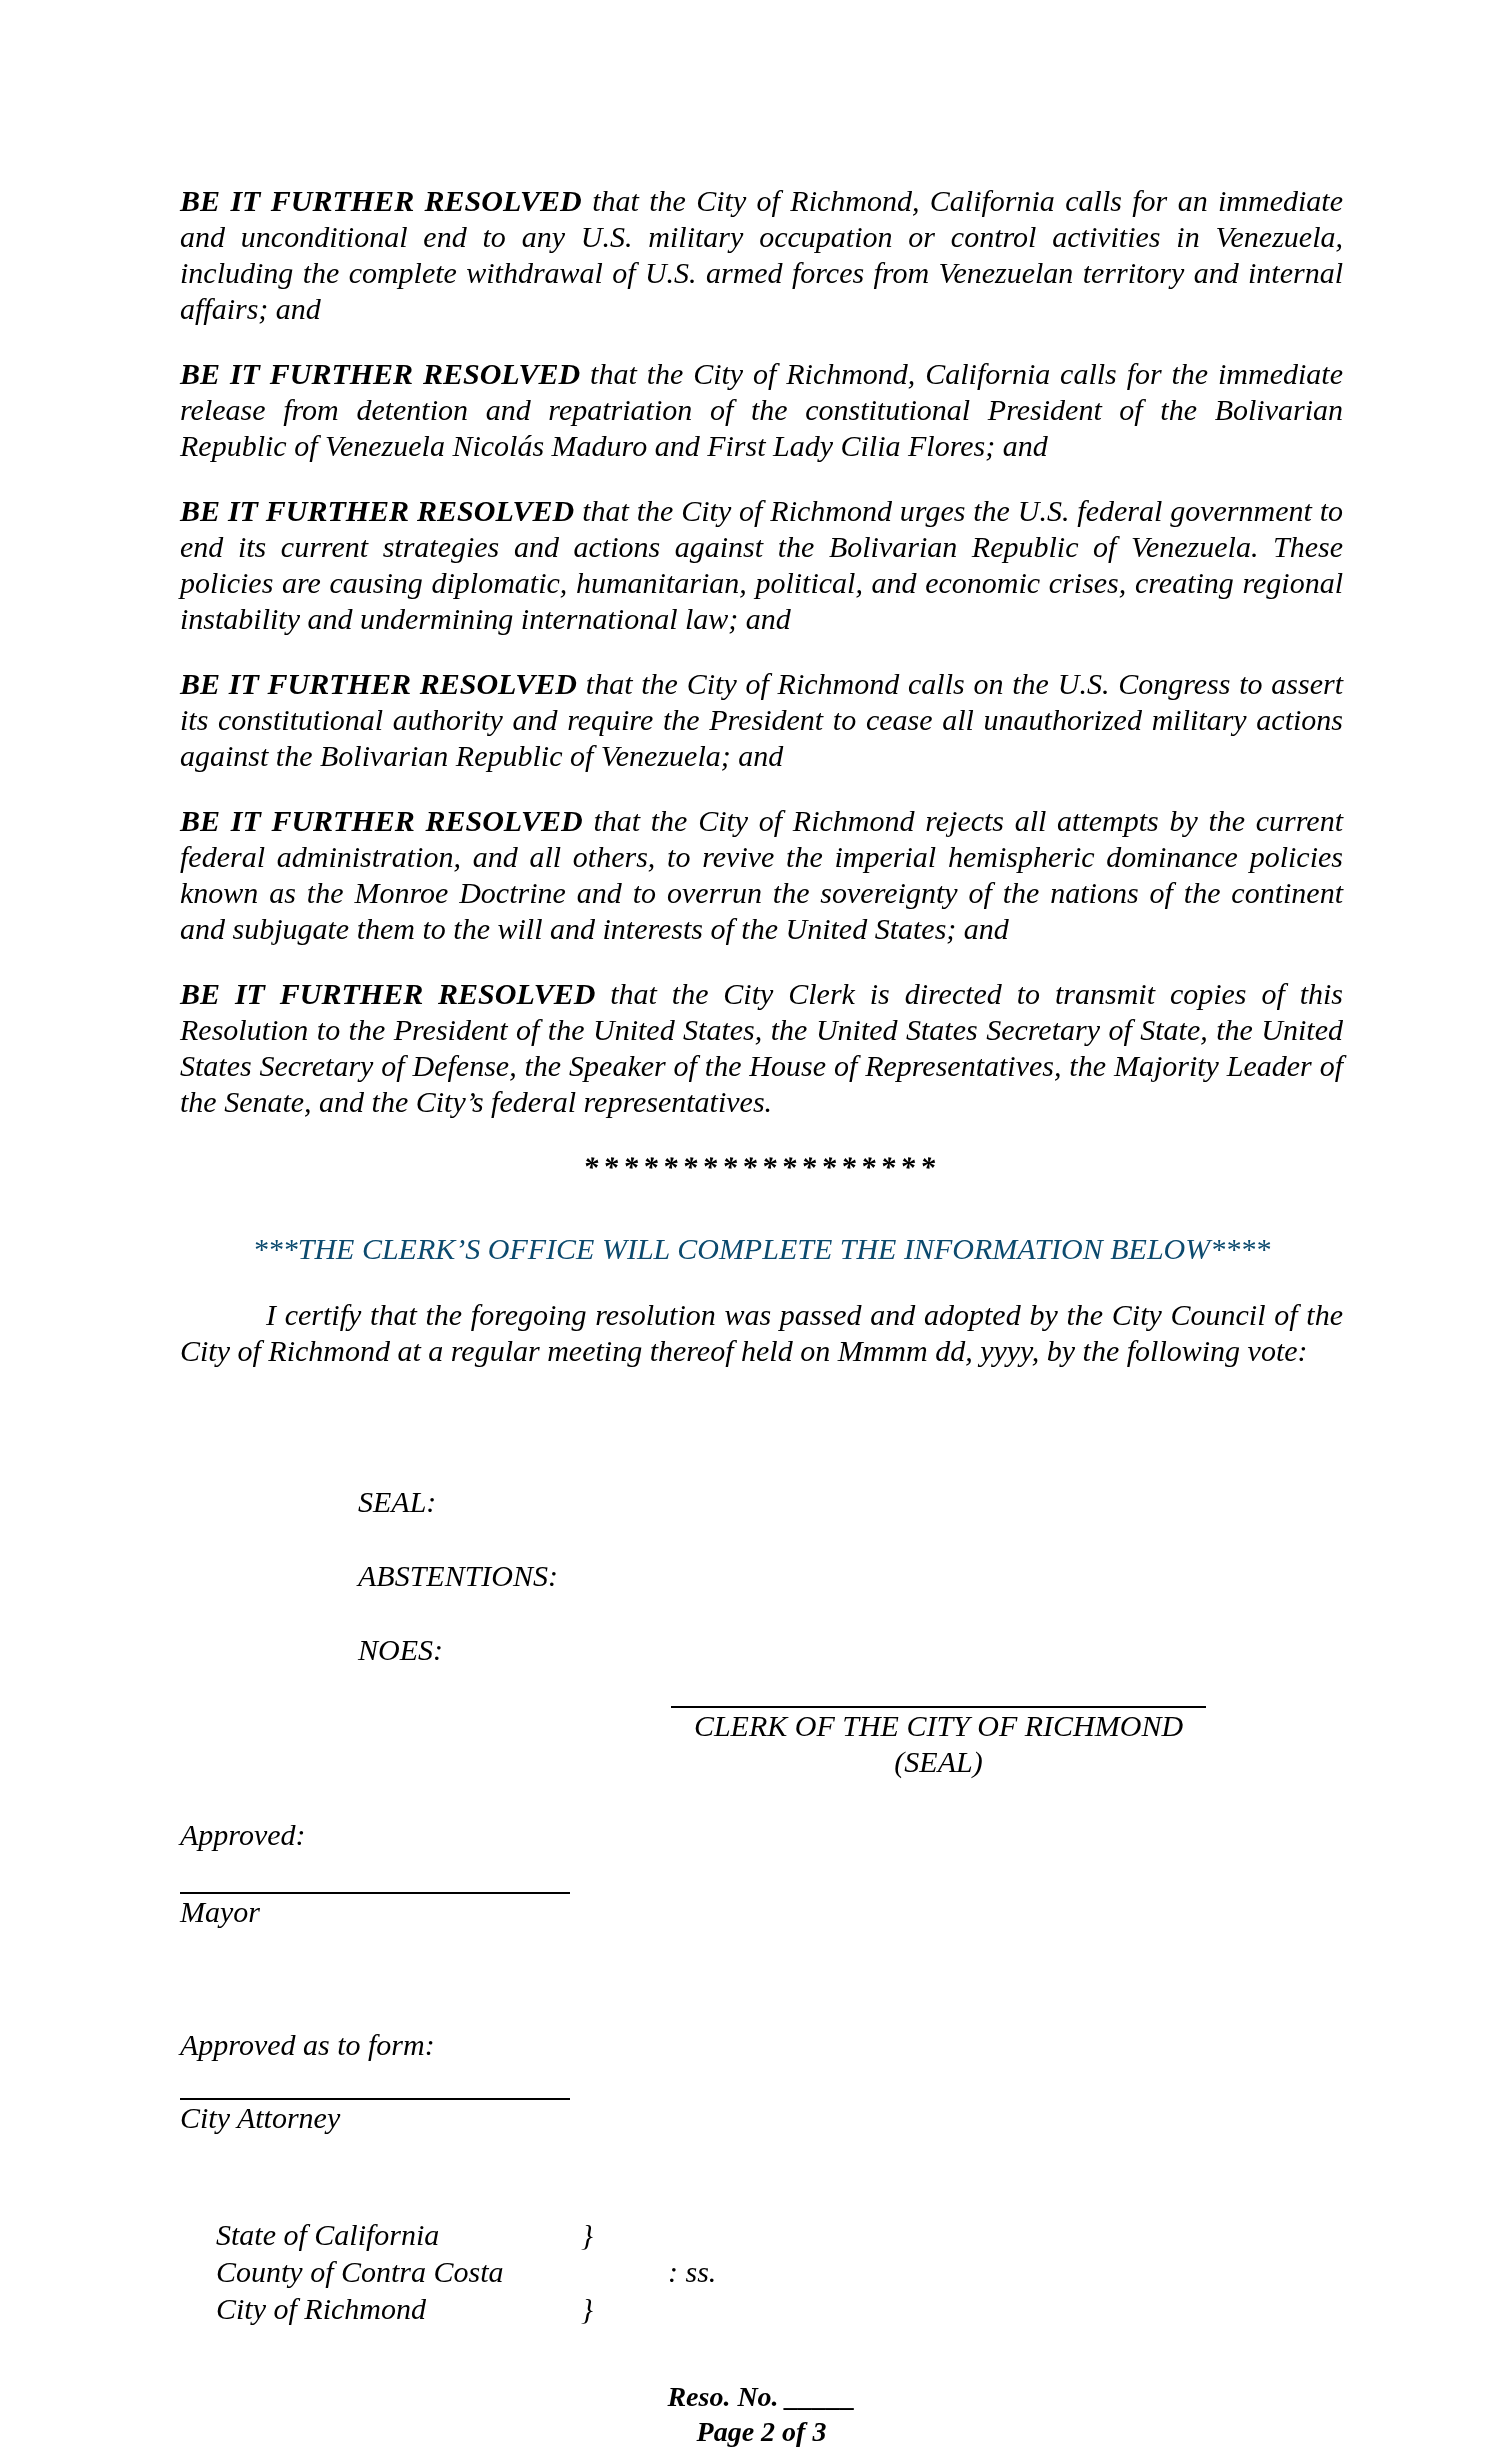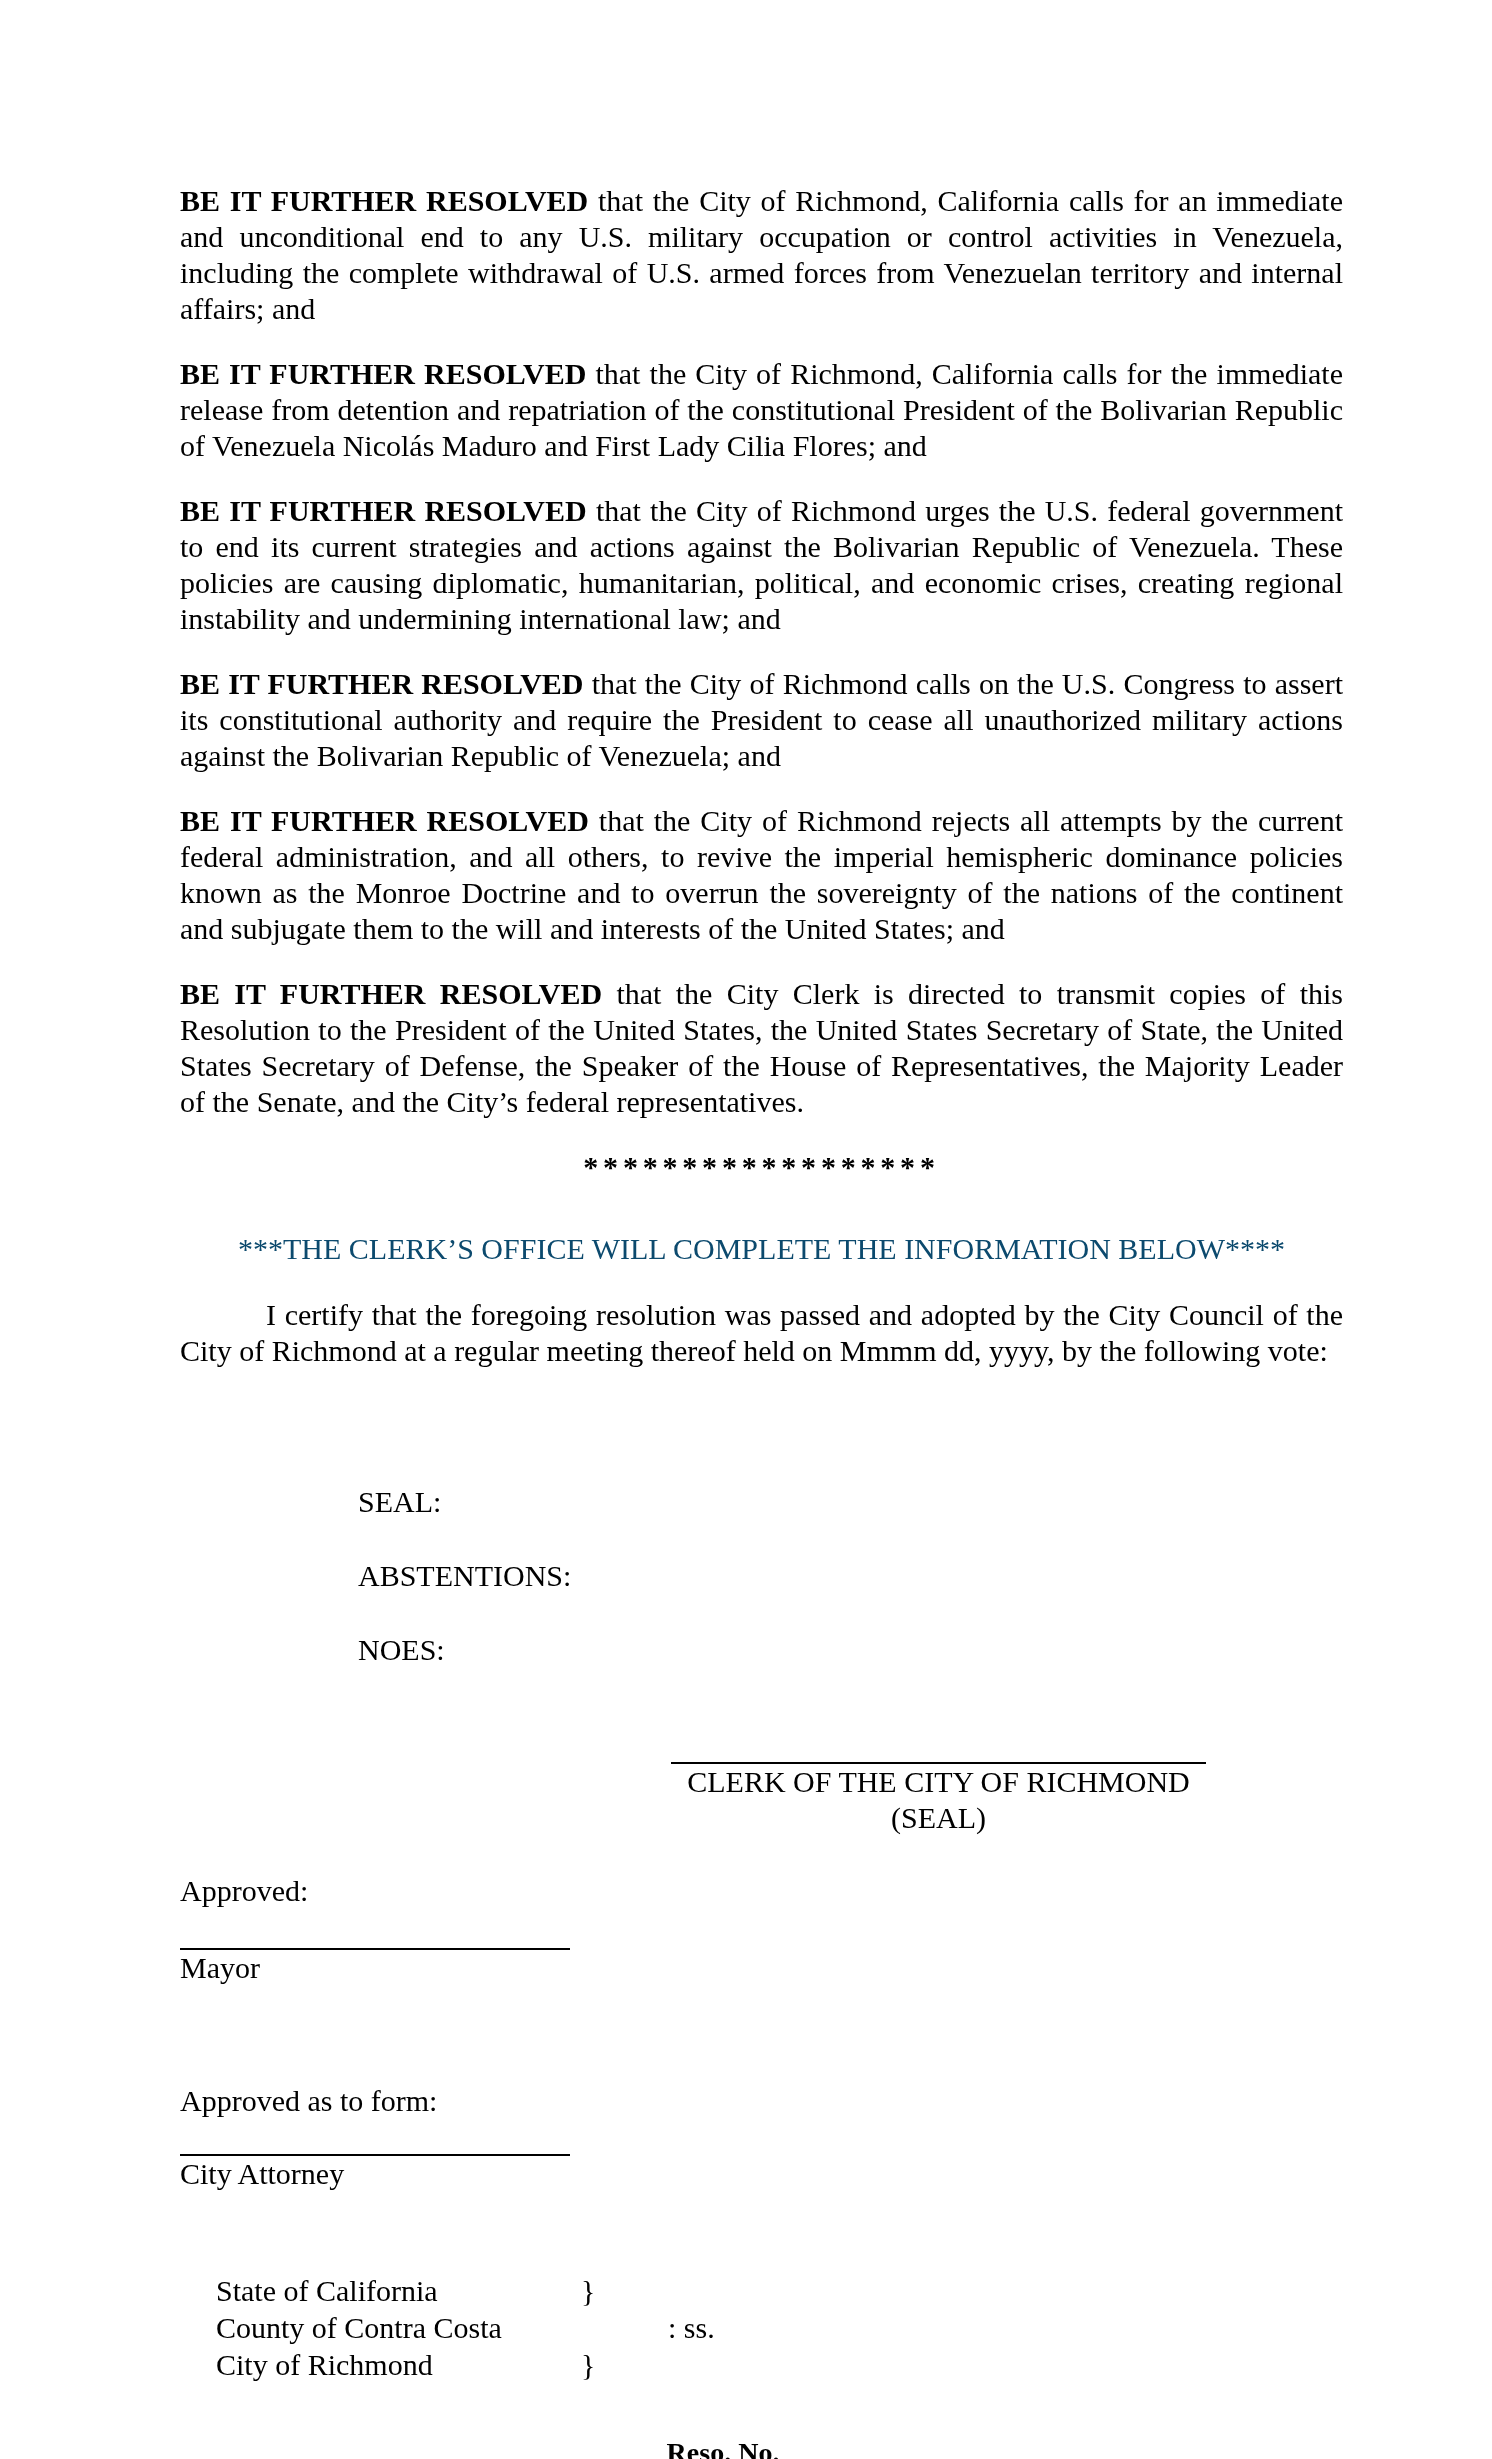--- a/index.html
+++ b/index.html
@@ -8,41 +8,42 @@
     width: 1493px;
     height: 2459px;
     box-sizing: border-box;
     padding: 183px 150px 0 180px;
     background: #ffffff;
     color: #000000;
     font-family: "Liberation Serif", serif;
     font-size: 30px;
     line-height: 36px;
     overflow: hidden;
+    font-style: italic;
   }
   .para { text-align: justify; margin: 0 0 29px 0; }
   .para .lead { font-weight: bold; }
   .separator {
     text-align: center;
     margin-top: 24px;
     letter-spacing: 4.8px;
     font-weight: bold;
   }
   .clerk-notice {
     text-align: center;
     margin-top: 46px;
     color: #0c4a6e;
   }
   .certification {
     text-align: justify;
     text-indent: 86px;
   }
   .votes { margin-top: 115px; }
   .vote-line { padding-left: 178px; margin-bottom: 38px; }
-  .clerk-block { margin-top: 94px; margin-left: 491px; width: 535px; }
+  .clerk-block { margin-top: 38px; margin-left: 491px; width: 535px; }
   .sig-rule { border-top: 2.9px solid #000; height: 0; }
   .clerk-block .sig-caption { text-align: center; }
   .approved-label { margin-top: 37px; }
   .mayor-rule { margin-top: 39px; width: 390px; }
   .form-label { margin-top: 97px; }
   .attorney-rule { margin-top: 35px; width: 390px; }
   .venue { margin-top: 80px; line-height: 37px; margin-left: 36px; }
   .venue-row { position: relative; }
   .venue-row .brace { position: absolute; left: 365px; top: 0; }
   .venue-row .ss { position: absolute; left: 452px; top: 0; }

